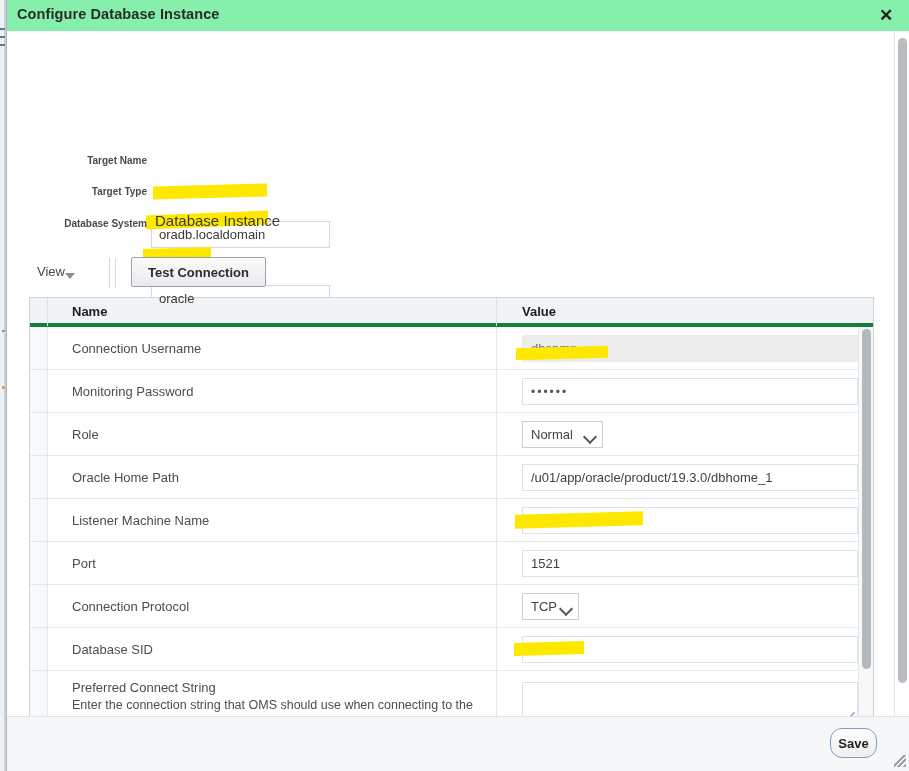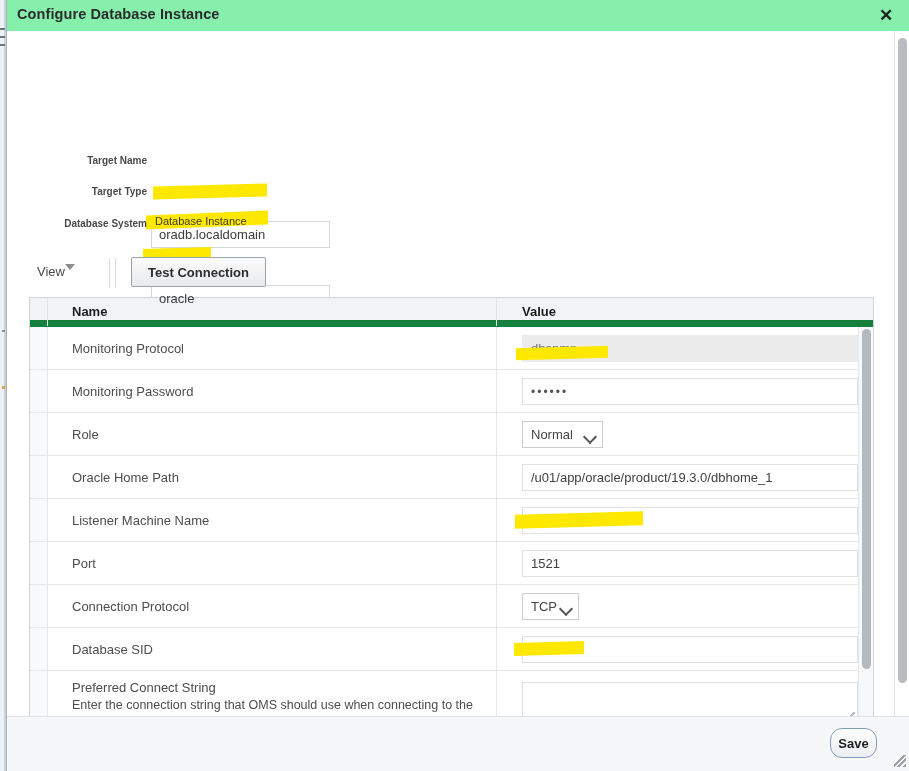--- a/index.html
+++ b/index.html
@@ -113,41 +113,41 @@
     box-sizing: border-box;
     font-size: 13px; color: #3a3a3a;
     line-height: 25px;
     padding-left: 7px;
     white-space: nowrap;
     overflow: hidden;
     margin-top: 44px;
   }
   .form-static {
     position: absolute;
-    font-size: 11px; color: #3a3a3a;
+    font-size: 15px; color: #3a3a3a;
     line-height: 20px; white-space: nowrap;
   }
 
   
   .hl {
     position: absolute;
     background: #ffe800;
     z-index: 0;
     pointer-events: none;
   }
   .hl-skew { transform: skewY(-1.6deg); }
   .hl-skew2 { transform: skewY(-2.4deg); }
 
   .abovehl { position: relative; z-index: 2; }
 
   
   #toolbar { position: absolute; left: 22px; top: 222px; width: 845px; height: 44px; }
   #view-menu {
     position: absolute; left: 8px; top: 11px;
-    display: flex; align-items: flex-start; 
+    display: flex; align-items: flex-end; 
     font-size: 13px; color: #4a4a4a; cursor: pointer;
   }
   #view-caret {
     width: 0; height: 0;
     border-left: 5px solid transparent;
     border-right: 5px solid transparent;
     border-top: 6px solid #888e94;
   }
   #toolbar-sep-1 { position:absolute; left:80px; top:5px; width:1px; height:30px; background:#d7dce0; }
   #toolbar-sep-2 { position:absolute; left:86px; top:5px; width:1px; height:30px; background:#d7dce0; }
@@ -168,21 +168,21 @@
     position: absolute; left: 22px; top: 266px;
     width: 845px; height: 441px;
     border: 1px solid #cdd4da;
     box-sizing: border-box;
     background: #ffffff;
     overflow: hidden;
   }
   #table-header {
     position: absolute; left: 0; top: 0; width: 843px; height: 29px;
     background: #f1f4f7;
-    border-bottom: 7px solid #15803d;
+    border-bottom: 4px solid #15803d;
     box-sizing: border-box;
   }
   #th-gutter {
     position: absolute; left: 0; top: 0; width: 18px; height: 28px;
     border-right: 1px solid #dfe4e8; box-sizing: border-box;
   }
   #th-name {
     position: absolute; left: 18px; top: 0; width: 449px; height: 28px;
     border-right: 1px solid #dfe4e8; box-sizing: border-box;
     font-size: 13px; font-weight: bold; color: #1c1c1c;
@@ -364,21 +364,21 @@
       <div id="table-header">
         <div id="th-gutter"></div>
         <div id="th-name">Name</div>
         <div id="th-value">Value</div>
       </div>
 
       <div id="table-body">
 
         <div class="trow" style="top:0px; height:43px;">
           <div class="trow-gutter"></div>
-          <div class="trow-name">Monitoring Protocol</div>
+          <div class="trow-name">Connection Username</div>
           <div class="trow-value">
             <div class="hl hl-skew" style="left:18px; top:20px; width:92px; height:12px; z-index:3;"></div>
             <div class="cell-input readonly" style="width:351px;">
               <span class="abovehl" style="position:relative; z-index:4;">dbsnmp</span>
             </div>
           </div>
         </div>
 
         <div class="trow" style="top:43px; height:43px;">
           <div class="trow-gutter"></div>

